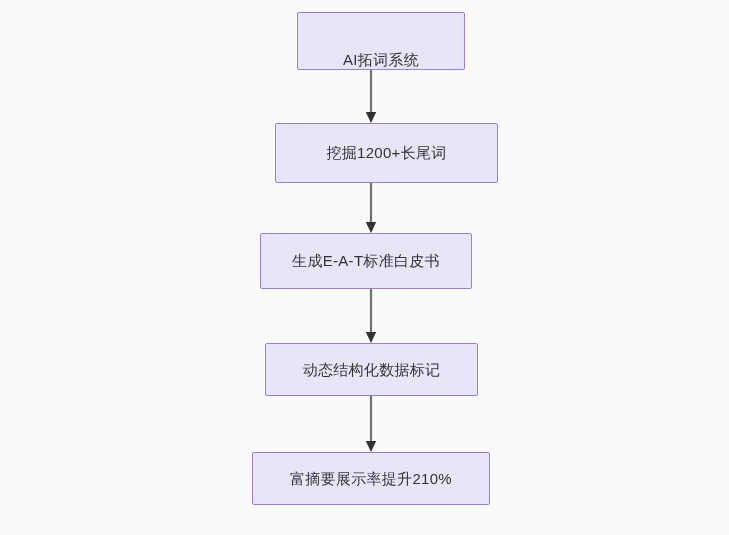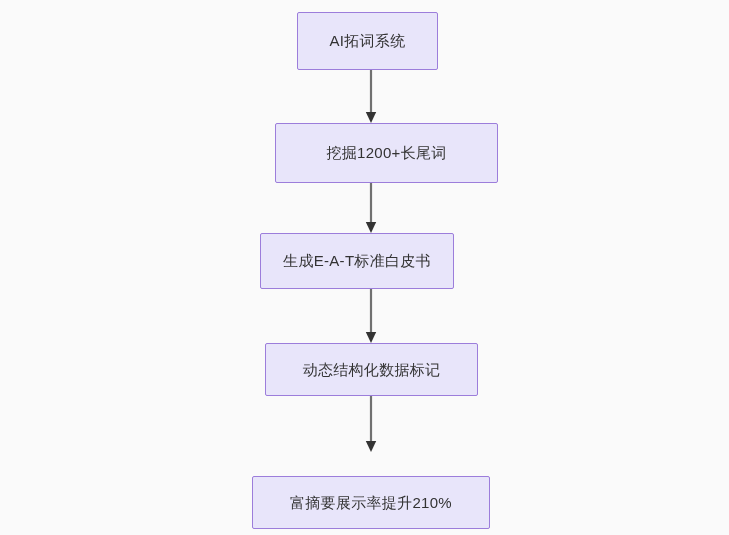--- a/index.html
+++ b/index.html
@@ -41,25 +41,25 @@
   .edge {
     position: absolute;
     width: 20px;
     overflow: visible;
   }
   .edge svg {
     display: block;
     overflow: visible;
   }
   
-  #node-0 { left: 297px; top: 12px;  width: 141px; height: 58px; }
+  #node-0 { left: 297px; top: 12px;  width: 168px; height: 58px; align-items: flex-end; }
   #node-1 { left: 275px; top: 123px; width: 223px; height: 60px; }
-  #node-2 { left: 260px; top: 233px; width: 194px; height: 56px; }
+  #node-2 { left: 260px; top: 233px; width: 212px; height: 56px; }
   #node-3 { left: 265px; top: 343px; width: 213px; height: 53px; }
-  #node-4 { left: 252px; top: 452px; width: 238px; height: 53px; margin-top: 24px; }
+  #node-4 { left: 252px; top: 452px; width: 238px; height: 53px; }
   
   #edge-0 { left: 361px; top: 70px;  height: 53px; }
   #edge-1 { left: 361px; top: 183px; height: 50px; }
   #edge-2 { left: 361px; top: 289px; height: 54px; }
   #edge-3 { left: 361px; top: 396px; height: 56px; }
 </style>
 </head>
 <body>
 
 <div id="flowchart-canvas">

